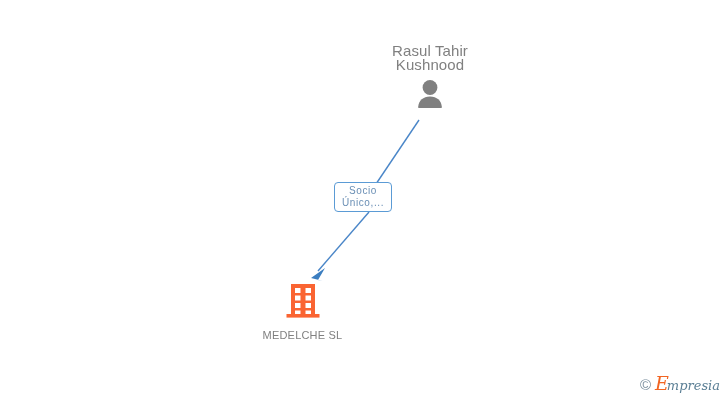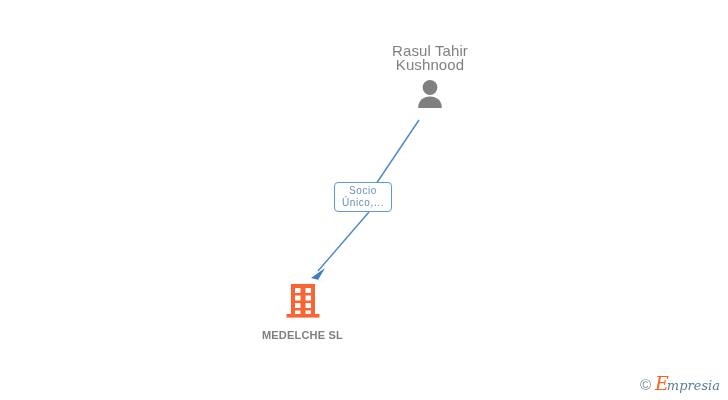--- a/index.html
+++ b/index.html
@@ -85,21 +85,21 @@
     text-align: center;
   }
   .company-icon-wrap {
     display: flex;
     justify-content: center;
   }
   .company-label {
     margin-top: 10px;
     font-size: 11px;
     line-height: 14px;
-    font-weight: bold;
+    font-weight: normal;
     color: #808080;
     letter-spacing: 0.2px;
   }
 
   
   .watermark {
     position: absolute;
     right: 8px;
     bottom: 6px;
     display: flex;

